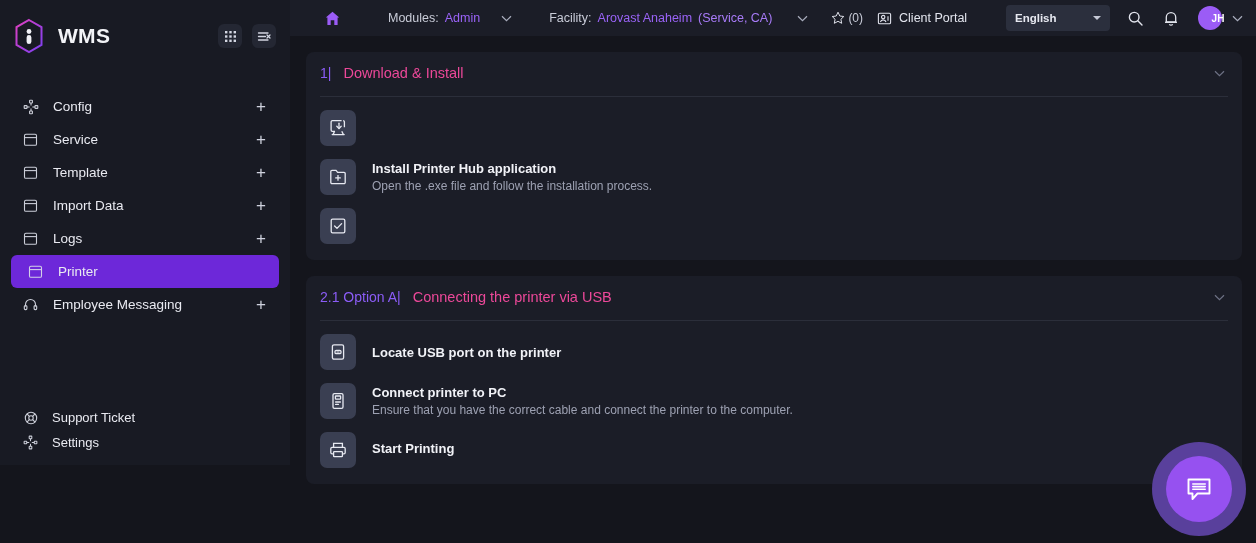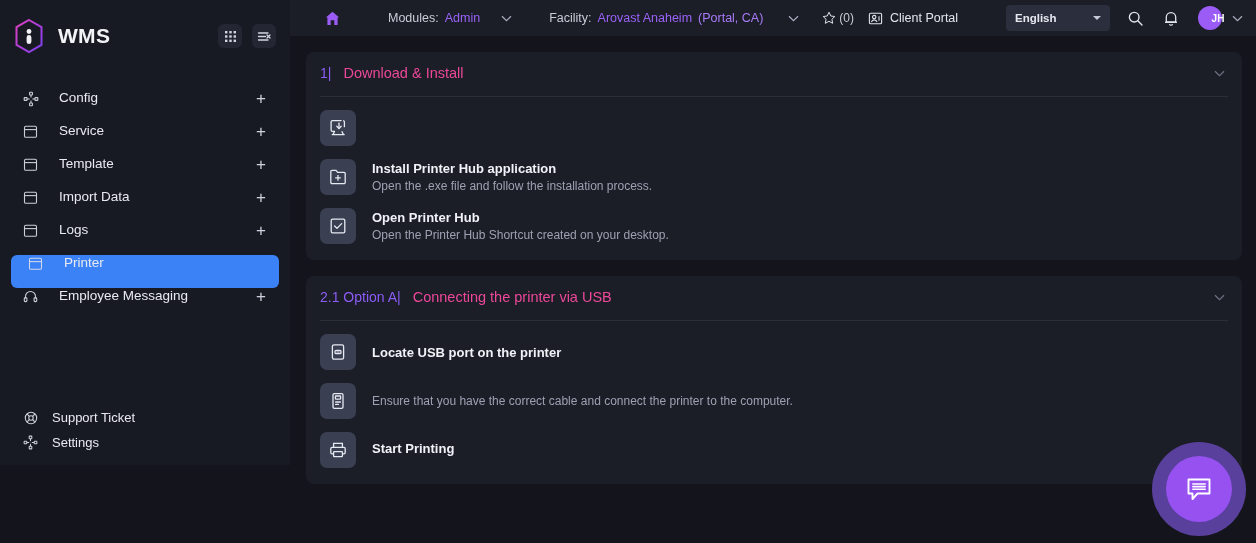--- a/index.html
+++ b/index.html
@@ -43,27 +43,27 @@
     display: flex; align-items: center; justify-content: center;
     cursor: pointer; flex: 0 0 24px;
   }
   .sq-btn svg { display: block; }
 
   .nav-list { margin-top: 18px; display: flex; flex-direction: column; }
   .nav-item {
     height: 33px;
     margin: 0 11px;
     border-radius: 6px;
-    display: flex; align-items: flex-start;
+    display: flex; align-items: center;
     padding: 0 11px 0 11px;
-    gap: 20px;
+    gap: 14px;
     cursor: pointer;
     color: #e6e7ee;
   }
-  .nav-item.active { background: #3b82f6; padding-left: 16px; }
+  .nav-item.active { background: #6d28d9; padding-left: 16px; }
   .nav-ico { width: 17px; height: 17px; flex:0 0 17px; display:flex; align-items:center; justify-content:center; opacity: .92;}
   .nav-ico svg { display:block; }
   .nav-label { font-size: 13.5px; flex: 1 1 auto; color: #e9eaf1; }
   .nav-plus {
     font-size: 17px; color: #cfd2de; line-height: 1;
     width: 14px; text-align: center; cursor: pointer;
     font-weight: 300;
   }
 
   .sidebar-bottom {
@@ -386,21 +386,21 @@
         <span class="chev" style="margin-left:14px">
           <svg width="11" height="7" viewBox="0 0 11 7">
               <path d="M1 1.3 L5.5 5.6 L10 1.3" fill="none" stroke="#a9adbd" stroke-width="1.2"></path>
             </svg>
         </span>
       </div>
 
       <div class="tb-group facility">
         <span class="tb-label">Facility:</span>
         <span class="tb-value">Arovast Anaheim</span>
-        <span class="tb-value alt">(Portal, CA)</span>
+        <span class="tb-value alt">(Service, CA)</span>
         <span class="chev" style="margin-left:18px">
           <svg width="11" height="7" viewBox="0 0 11 7">
               <path d="M1 1.3 L5.5 5.6 L10 1.3" fill="none" stroke="#a9adbd" stroke-width="1.2"></path>
             </svg>
         </span>
       </div>
 
       <div class="star-wrap">
         <span style="display:flex">
           <svg width="14" height="14" viewBox="0 0 14 14">
@@ -506,24 +506,20 @@
 
         <div class="step">
           <span class="step-ico">
             <svg width="20" height="20" viewBox="0 0 20 20">
                 <g fill="none" stroke="#e7e9f1" stroke-width="1.3">
               <rect x="3.2" y="3.2" width="13.6" height="13.6" rx="1.4"></rect>
               <path d="M6.6 10 L9 12.4 L13.6 7.6" stroke-linecap="round" stroke-linejoin="round"></path>
             </g>
               </svg>
           </span>
-          <span class="step-body">
-            <span class="step-title">Open Printer Hub</span>
-            <span class="step-desc">Open the Printer Hub Shortcut created on your desktop.</span>
-          </span>
         </div>
       </section>
 
       <section class="card">
         <div class="card-head">
           <span class="card-num">2.1 Option A</span>
           <span class="card-num pipe">|</span>
           <span class="card-title">Connecting the printer via USB</span>
           <span class="head-spacer"></span>
           <span class="chev">
@@ -554,20 +550,21 @@
             <svg width="20" height="20" viewBox="0 0 20 20">
                 <g fill="none" stroke="#e7e9f1" stroke-width="1.3">
               <rect x="5" y="2.6" width="10" height="14.8" rx="1.4"></rect>
               <rect x="7.4" y="5" width="5.2" height="3.2" rx=".6"></rect>
               <line x1="7.6" y1="11" x2="12.4" y2="11" stroke-linecap="round"></line>
               <line x1="7.6" y1="13.4" x2="10.4" y2="13.4" stroke-linecap="round"></line>
             </g>
               </svg>
           </span>
           <span class="step-body">
+            <span class="step-title">Connect printer to PC</span>
             <span class="step-desc">Ensure that you have the correct cable and connect the printer to the computer.</span>
           </span>
         </div>
 
         <div class="step">
           <span class="step-ico">
             <svg width="20" height="20" viewBox="0 0 20 20">
                 <g fill="none" stroke="#e7e9f1" stroke-width="1.3">
               <path d="M5.6 7.4 V3.4 H14.4 V7.4"></path>
               <rect x="2.8" y="7.4" width="14.4" height="6.4" rx="1.3"></rect>

